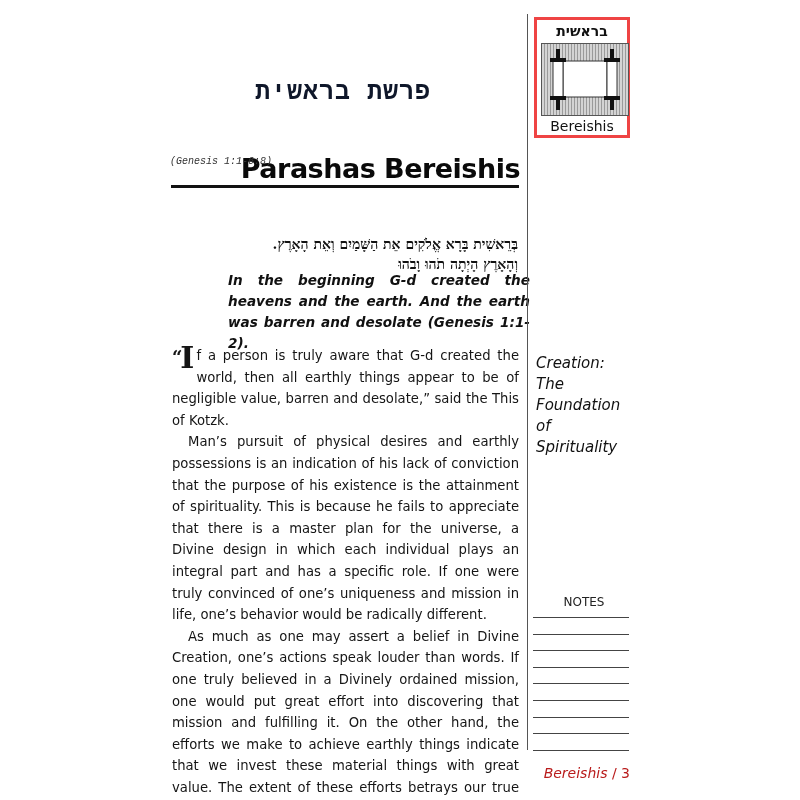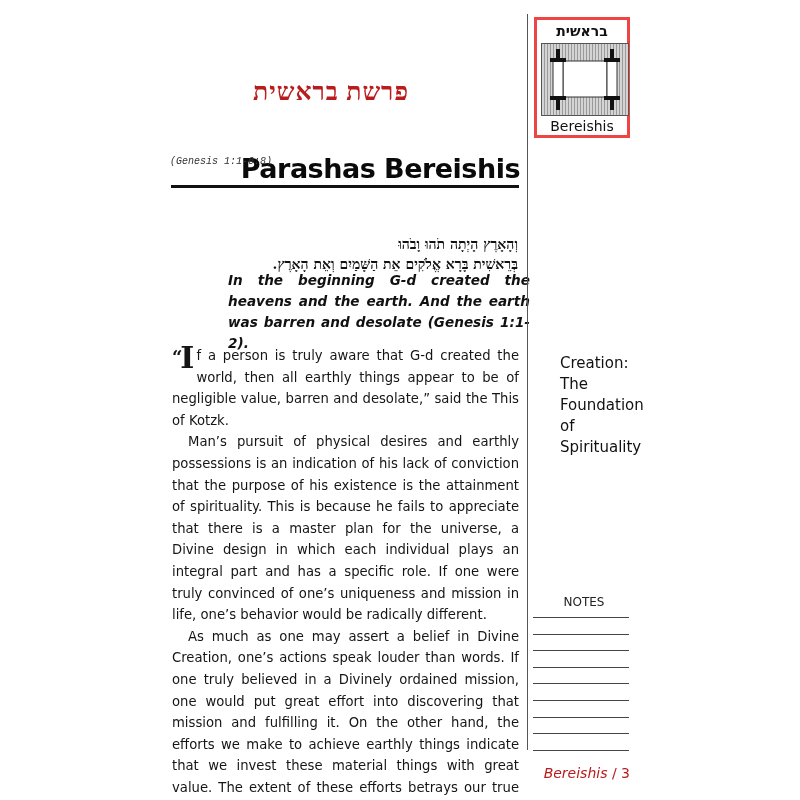--- a/index.html
+++ b/index.html
@@ -5,24 +5,24 @@
   html, body { margin: 0; padding: 0; }
   body {
     width: 800px; height: 800px; background: #ffffff; position: relative;
     overflow: hidden; color: #111;
     font-family: "Liberation Sans", "DejaVu Sans", sans-serif;
   }
   .page { position: absolute; left: 0; top: 0; width: 800px; height: 800px; }
 
   
   .hebrew-title {
-    position: absolute; left: 156px; width: 350px; top: 78px;
+    position: absolute; left: 168px; width: 350px; top: 78px;
     text-align: center; direction: rtl;
-    font-family: Liberation Serif, serif; font-weight: bold; font-size: 25px;
-    letter-spacing: 1px; color: #b91c1c;
+    font-family: Liberation Mono, monospace; font-weight: bold; font-size: 25px;
+    letter-spacing: 1px; color: #0f172a;
   }
   .main-title {
     position: absolute; left: 170px; width: 350px; top: 117px;
     text-align: right; font-family: "DejaVu Sans", sans-serif;
     font-weight: bold; font-size: 27px; letter-spacing: -0.5px; color: #0a0a0a; margin-top: 36px;
   }
   .subtitle {
     position: absolute; left: 170px; width: 350px; top: 156px;
     text-align: left; font-family: Liberation Mono, monospace;
     font-style: italic; font-size: 10px; color: #333;
@@ -70,22 +70,22 @@
     font-family: "DejaVu Sans", sans-serif; font-weight: bold; font-size: 14px; color: #111;
   }
   .scroll-icon { position: absolute; left: 4px; top: 23px; width: 88px; height: 73px; }
   .parsha-box-english {
     position: absolute; left: 0; right: 0; top: 98px; text-align: center;
     font-family: "DejaVu Sans", sans-serif; font-size: 14px; color: #111;
   }
 
   .margin-heading {
     position: absolute; left: 536px; top: 353px; width: 100px;
-    font-family: "DejaVu Sans", sans-serif; font-size: 15px;
-    line-height: 21px; color: #111; margin-left: 24px;
+    font-family: "DejaVu Sans", sans-serif; font-style: italic; font-size: 15px;
+    line-height: 21px; color: #111;
   }
 
   .notes-label {
     position: absolute; left: 534px; top: 595px; width: 100px; text-align: center;
     font-family: "DejaVu Sans", sans-serif; font-size: 12px; color: #222;
   }
   .notes-lines { position: absolute; left: 533px; top: 617px; width: 96px; }
   .notes-line { height: 1px; background: #444; margin-bottom: 15.6px; }
 
   .page-footer {
@@ -98,22 +98,22 @@
 <body>
 
 <div class="page">
 
   <div class="hebrew-title">פרשת בראשית</div>
   <div class="main-title">Parashas Bereishis</div>
   <div class="subtitle">(Genesis 1:1-6:8)</div>
   <div class="title-rule"></div>
 
   <div class="verse-hebrew">
+    <div>בְּרֵאשִׁית בָּרָא אֱלֹקִים אֵת הַשָּׁמַיִם וְאֵת הָאָרֶץ.</div>
     <div>וְהָאָרֶץ הָיְתָה תֹהוּ וָבֹהוּ</div>
-    <div>בְּרֵאשִׁית בָּרָא אֱלֹקִים אֵת הַשָּׁמַיִם וְאֵת הָאָרֶץ.</div>
   </div>
   <div class="verse-english">In the beginning G-d created the heavens and the earth. And the earth was barren and desolate (Genesis 1:1-2).</div>
 
   <div class="body-text">
     <p class="first">
       <span class="dropcap-wrap"><span class="quote-mark">“</span><span class="dropcap">I</span></span><span>f a person is truly aware that G-d created the world, then all earthly things appear to be of negligible value, barren and desolate,” said the This of Kotzk.</span>
     </p>
     <p>Man’s pursuit of physical desires and earthly possessions is an indication of his lack of conviction that the purpose of his existence is the attainment of spirituality. This is because he fails to appreciate that there is a master plan for the universe, a Divine design in which each individual plays an integral part and has a specific role. If one were truly convinced of one’s uniqueness and mission in life, one’s behavior would be radically different.</p>
     <p>As much as one may assert a belief in Divine Creation, one’s actions speak louder than words. If one truly believed in a Divinely ordained mission, one would put great effort into discovering that mission and fulfilling it. On the other hand, the efforts we make to achieve earthly things indicate that we invest these material things with great value. The extent of these efforts betrays our true convictions.</p>
   </div>

